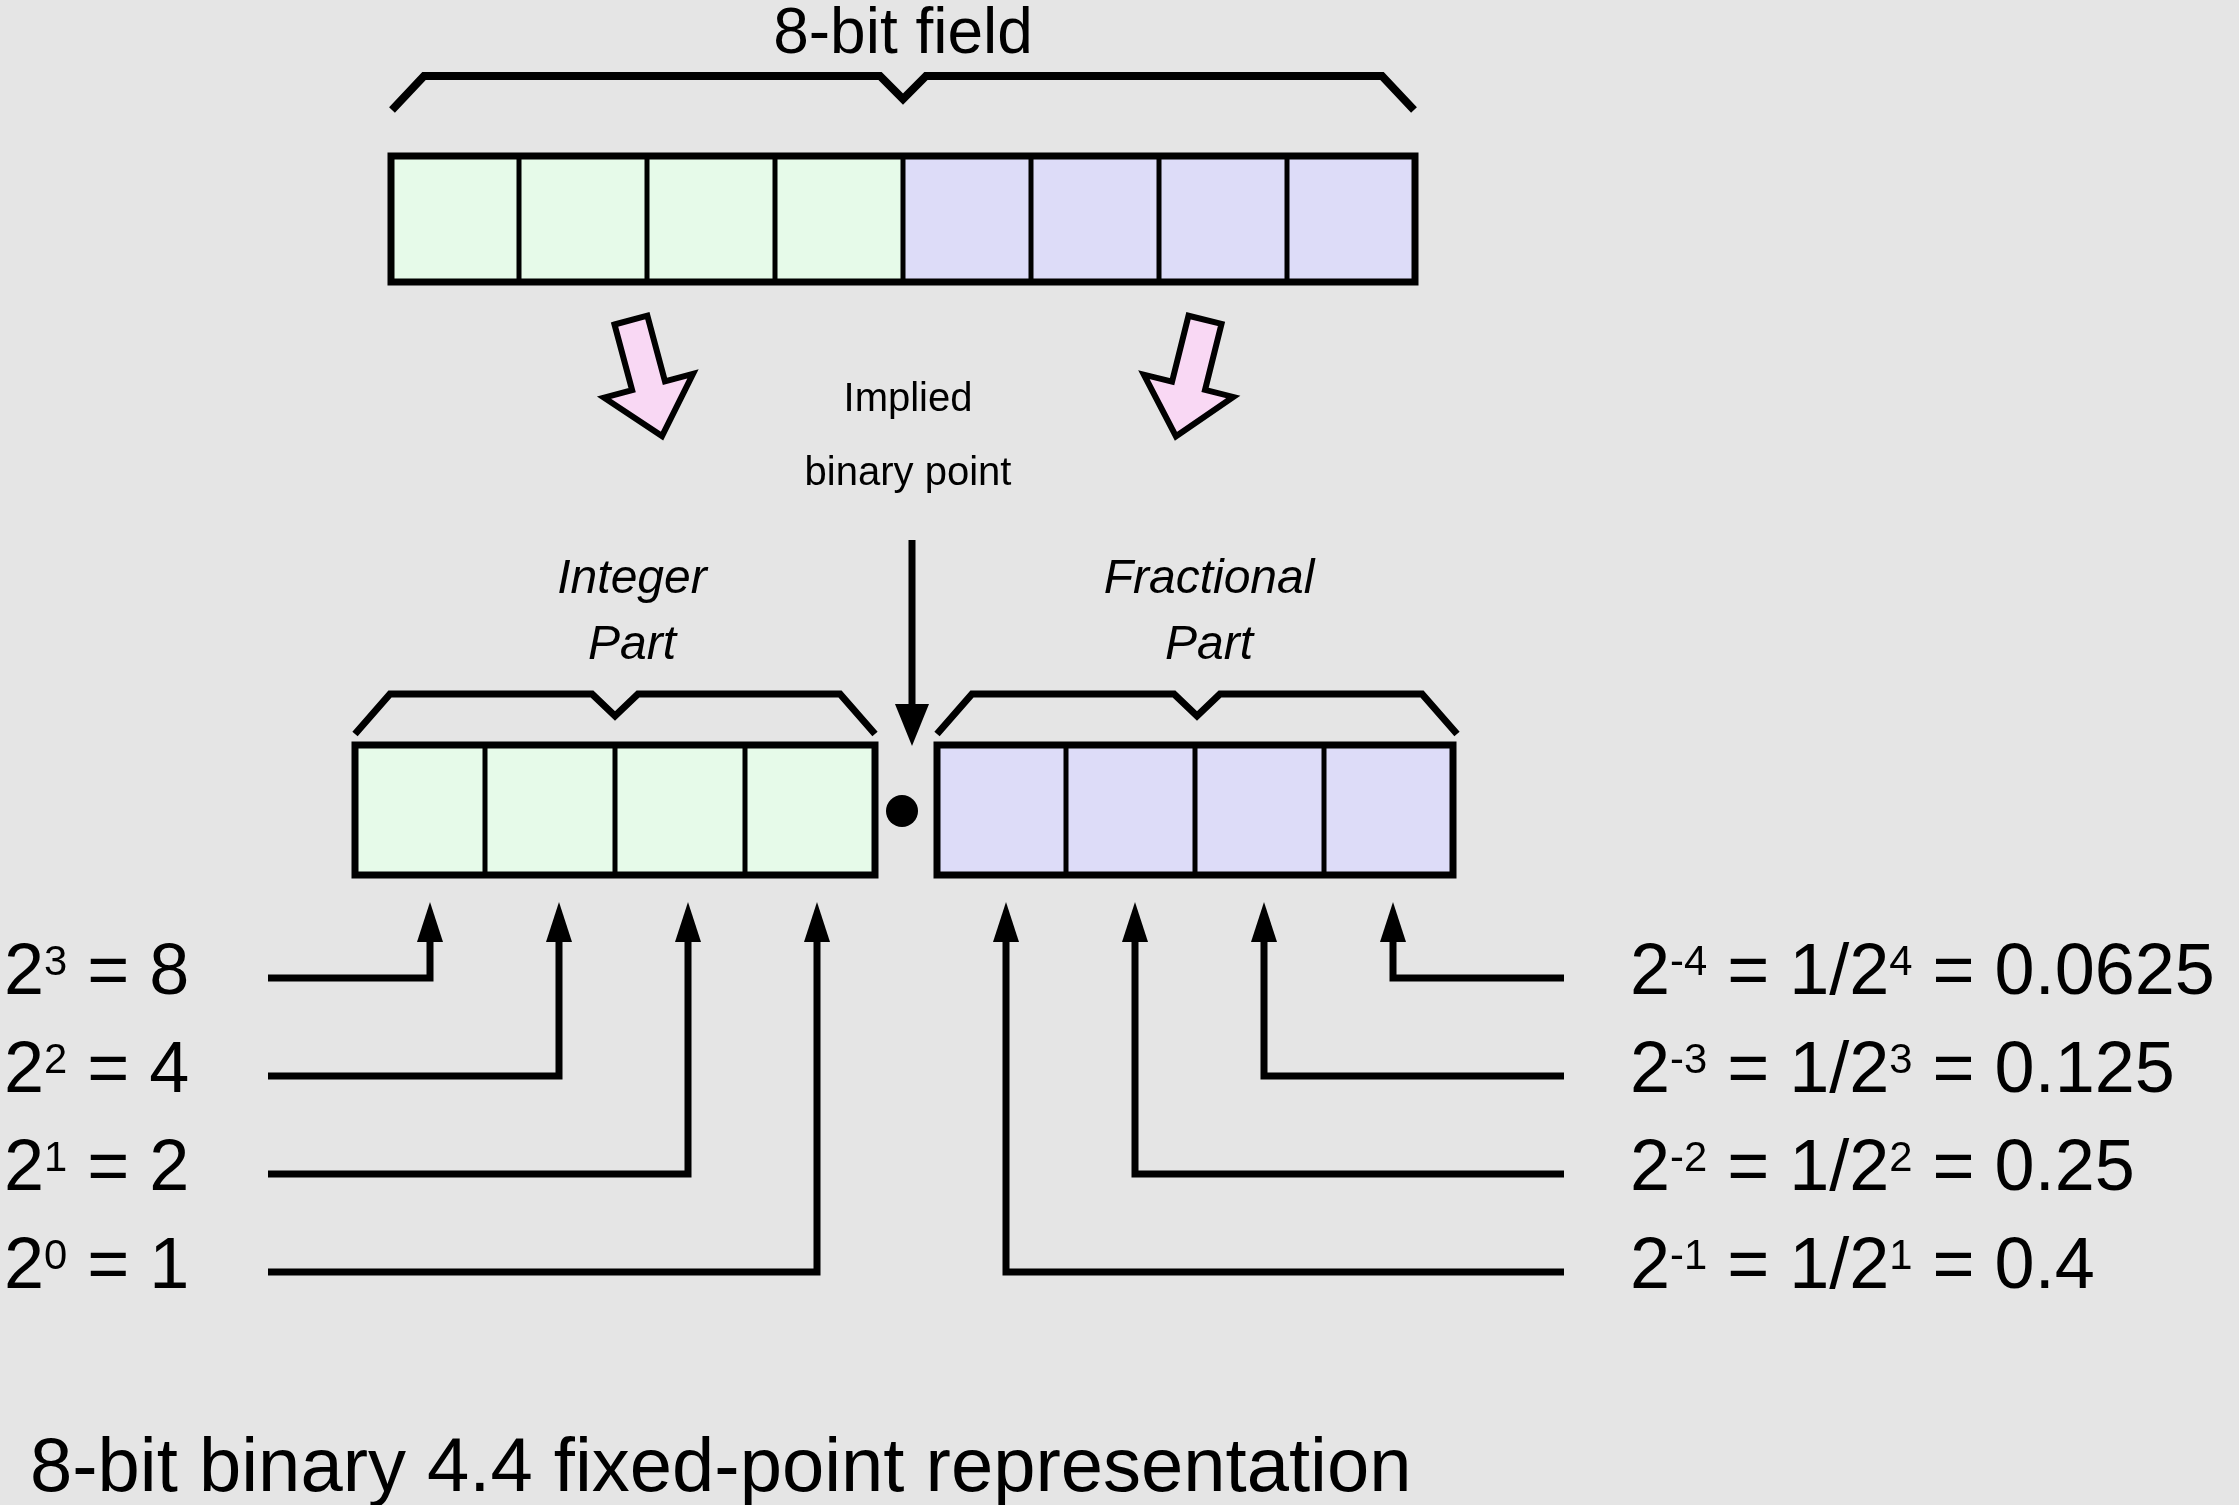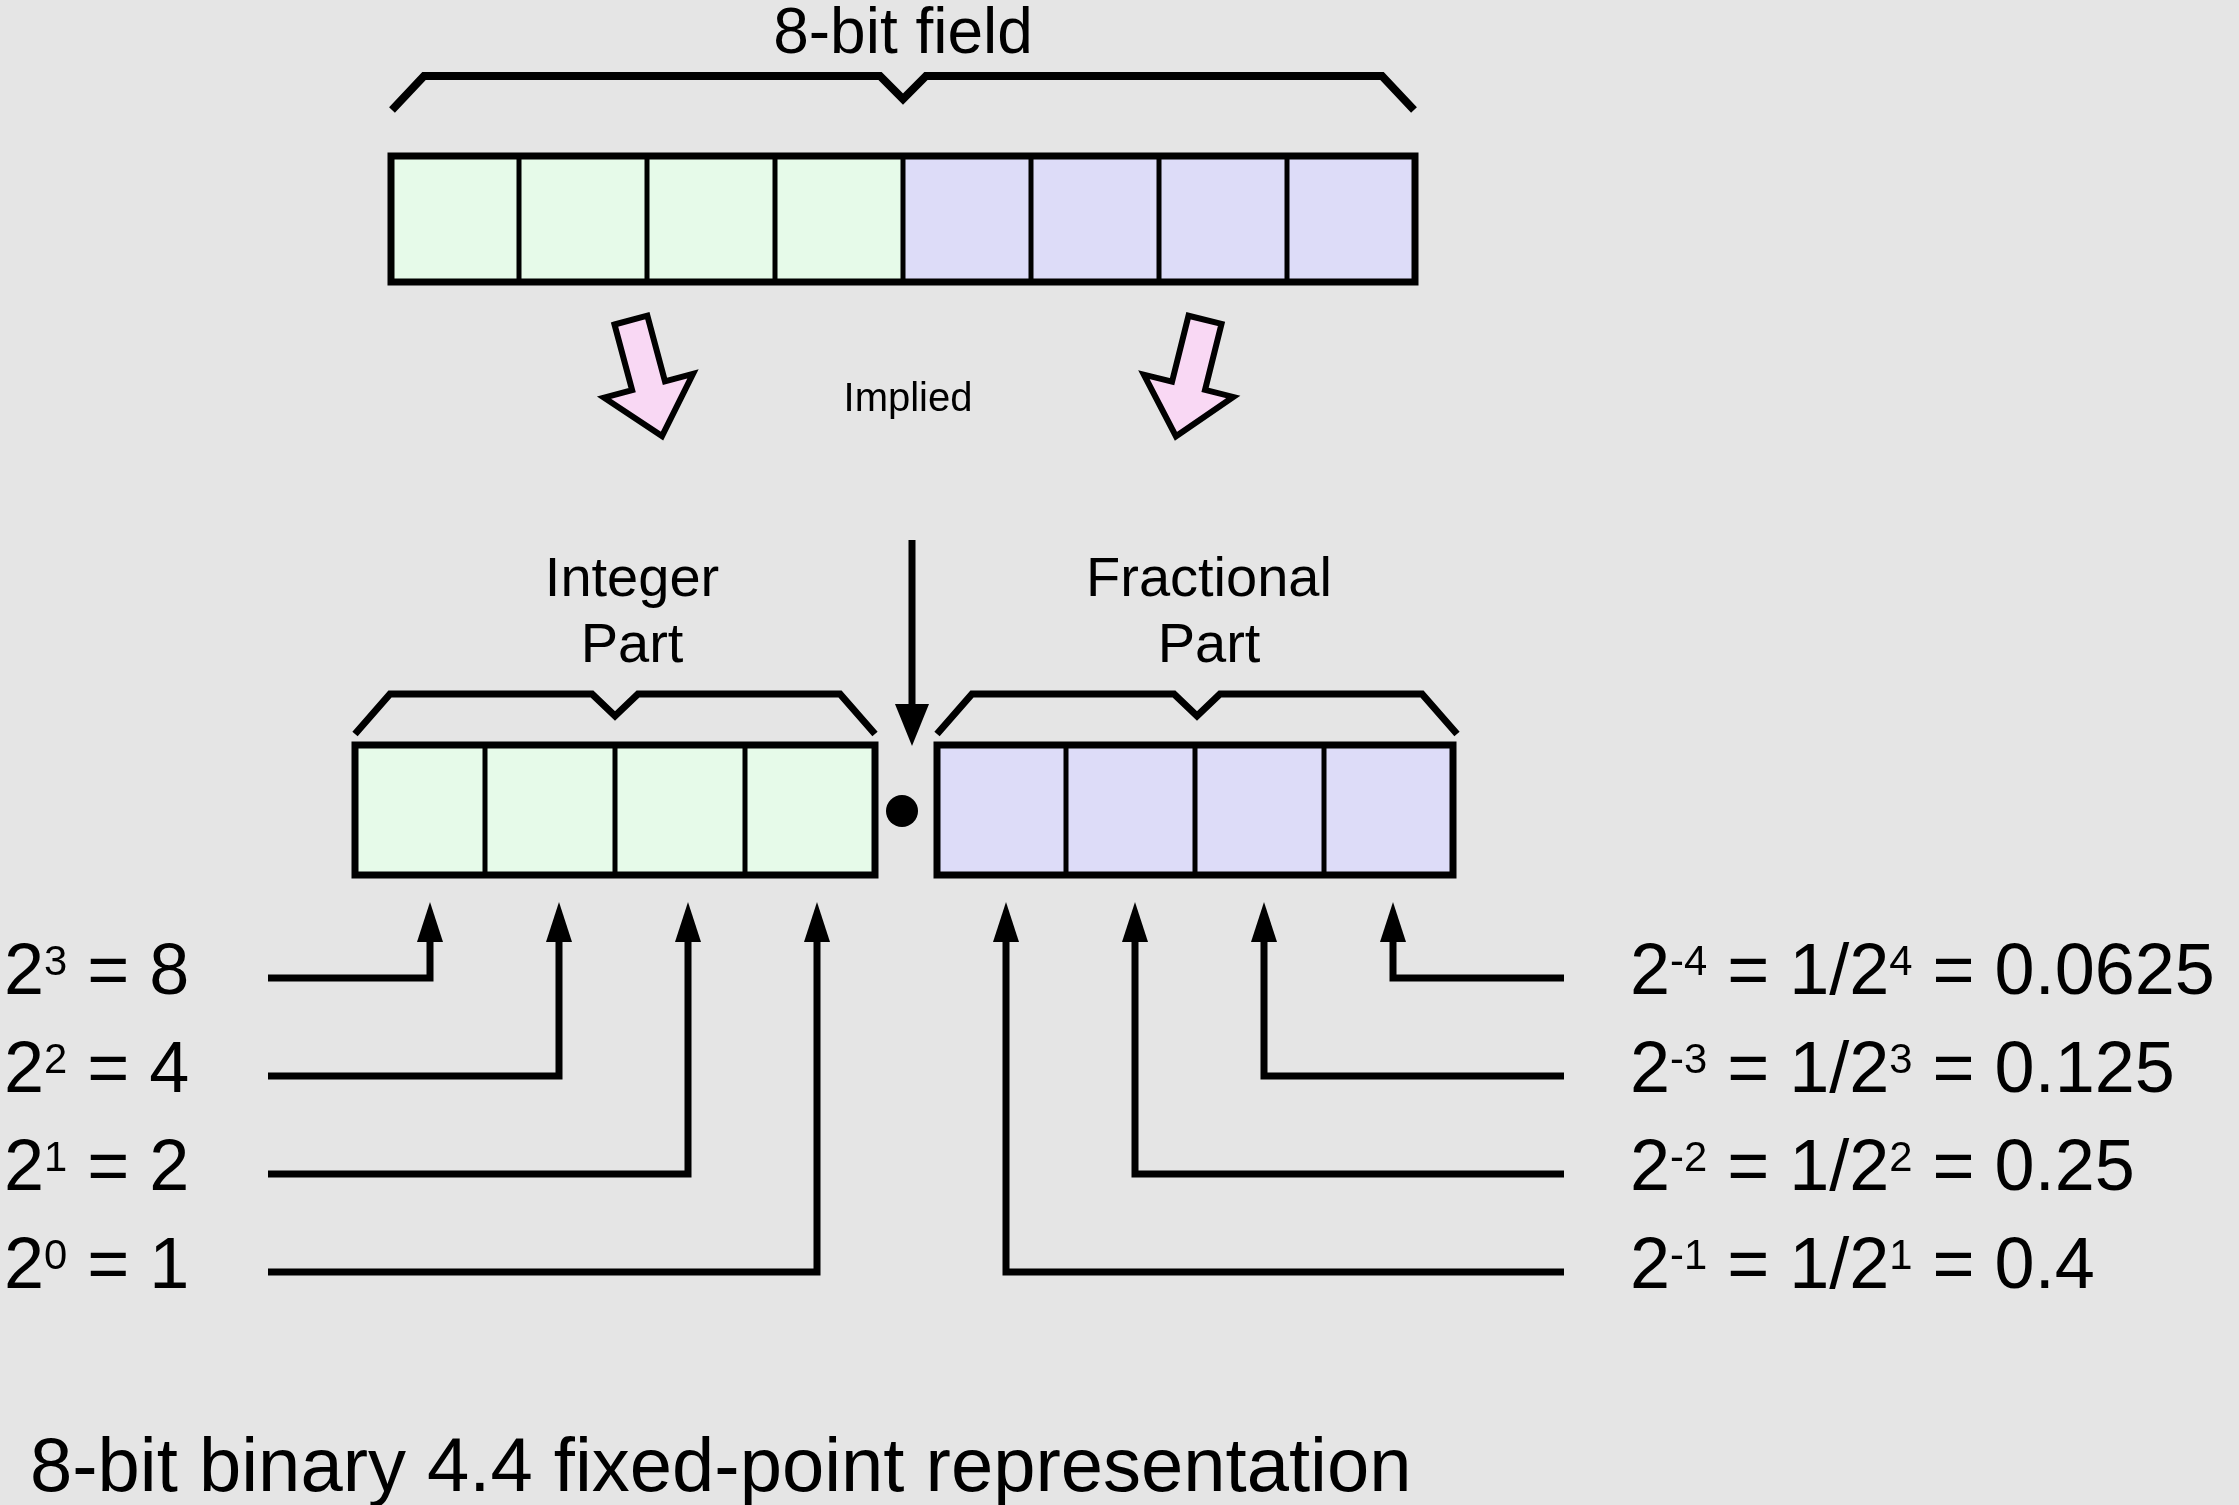--- a/index.html
+++ b/index.html
@@ -28,21 +28,21 @@
   .w7 { stroke-width: 7; }
   .w5 { stroke-width: 5; }
   .cell-int  { fill: var(--integer_cell); }
   .cell-frac { fill: var(--fractional_cell); }
   .pink { fill: var(--block_arrow); stroke: var(--line); stroke-width: 6; }
   .solid { fill: var(--line); stroke: none; }
   .txt { position: absolute; white-space: nowrap; }
   .ctr { transform: translateX(-50%); text-align: center; }
   .t-field   { font-size: 64px; }
   .t-mid     { font-size: 40px; line-height: 74px; }
-  .t-part    { font-size: 56px; line-height: 66px; }
+  .t-part    { font-size: 48px; line-height: 66px; font-style: italic; }
   .t-weight  { font-size: 72px; line-height: 1; }
   .t-caption { font-size: 76px; }
   .t-weight sup {
     font-size: 58%;
     position: relative;
     top: -0.45em;
     vertical-align: baseline;
   }
 </style>
 </head>
@@ -114,20 +114,21 @@
       <polygon class="solid" points="1135,902 1122,942 1148,942"></polygon>
       <path class="stroke w7" d="M1564,1272 L1006,1272 L1006,938"></path>
       <polygon class="solid" points="1006,902 993,942 1019,942"></polygon>
     </g>
   </svg>
 
   <div class="txt ctr t-field" style="left:903px; top:-6px;">8-bit field</div>
 
   <div class="txt ctr t-mid" style="left:908px; top:360px;">
     <div>Implied</div>
+    <div>binary point</div>
   </div>
 
   <div class="txt ctr t-part" style="left:632px; top:544px;">
     <div>Integer</div>
     <div>Part</div>
   </div>
 
   <div class="txt ctr t-part" style="left:1209px; top:544px;">
     <div>Fractional</div>
     <div>Part</div>

